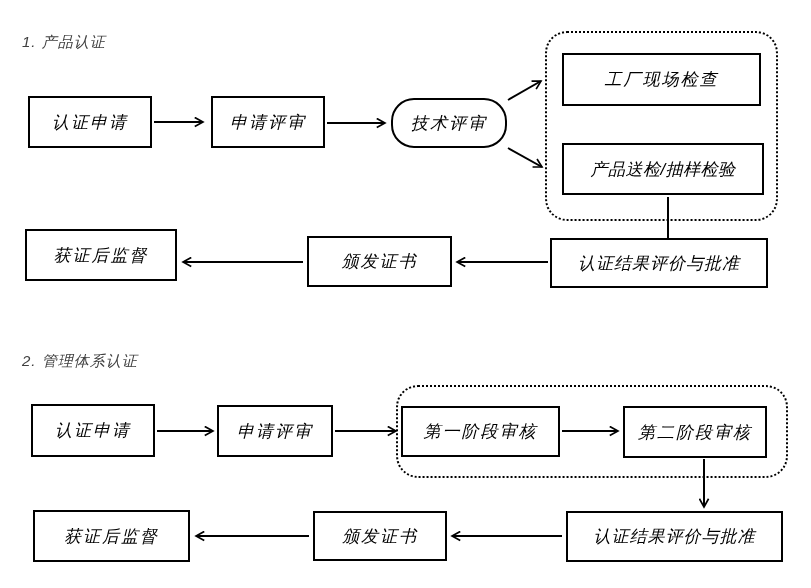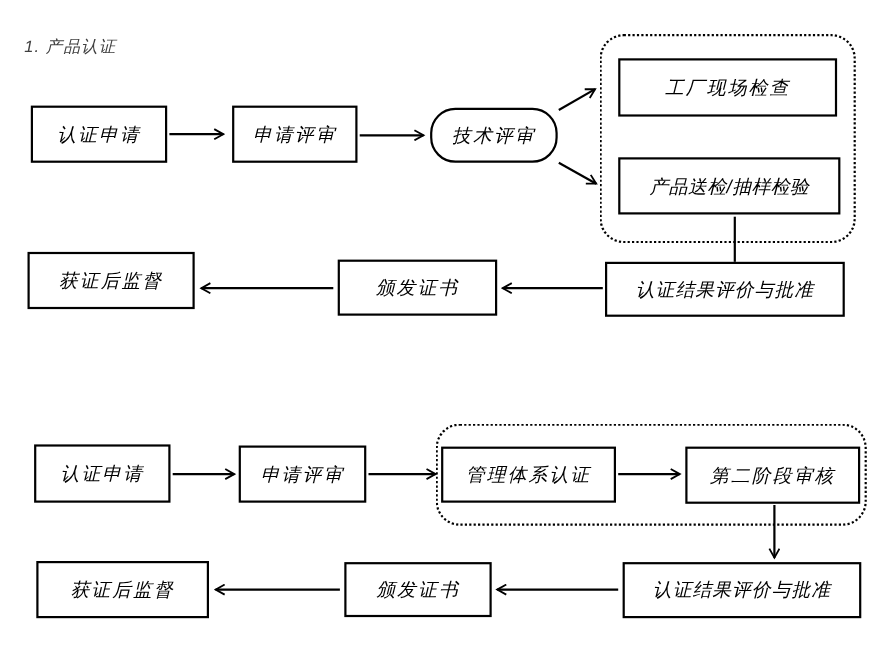--- a/index.html
+++ b/index.html
@@ -87,30 +87,31 @@
   <div class="node" style="left:562px;top:143px;width:202px;height:52px;letter-spacing:0.5px;">产品送检/抽样检验</div>
 
   <div class="node" style="left:562px;top:53px;width:199px;height:53px;">工厂现场检查</div>
 
   <div class="node" style="left:550px;top:238px;width:218px;height:50px;letter-spacing:1px;">认证结果评价与批准</div>
 
   <div class="node" style="left:307px;top:236px;width:145px;height:51px;">颁发证书</div>
 
   <div class="node" style="left:25px;top:229px;width:152px;height:52px;">获证后监督</div>
 
+  <div class="section-title" style="left:22px;top:352px;">2. 管理体系认证</div>
 
   <div class="node" style="left:31px;top:404px;width:124px;height:53px;">认证申请</div>
 
   <div class="node" style="left:217px;top:405px;width:116px;height:52px;">申请评审</div>
 
   <div class="group" style="left:396px;top:385px;width:392px;height:93px;"></div>
 
-  <div class="node" style="left:401px;top:406px;width:159px;height:51px;">管理体系认证</div>
+  <div class="node" style="left:401px;top:406px;width:159px;height:51px;">第一阶段审核</div>
 
-  <div class="node" style="left:623px;top:406px;width:159px;height:52px;">第二阶段审核</div>
+  <div class="node" style="left:623px;top:406px;width:144px;height:52px;">第二阶段审核</div>
 
   <div class="node" style="left:566px;top:511px;width:217px;height:51px;letter-spacing:1px;">认证结果评价与批准</div>
 
   <div class="node" style="left:313px;top:511px;width:134px;height:50px;">颁发证书</div>
 
   <div class="node" style="left:33px;top:510px;width:157px;height:52px;">获证后监督</div>
 
 </div>
 
 </body></html>

